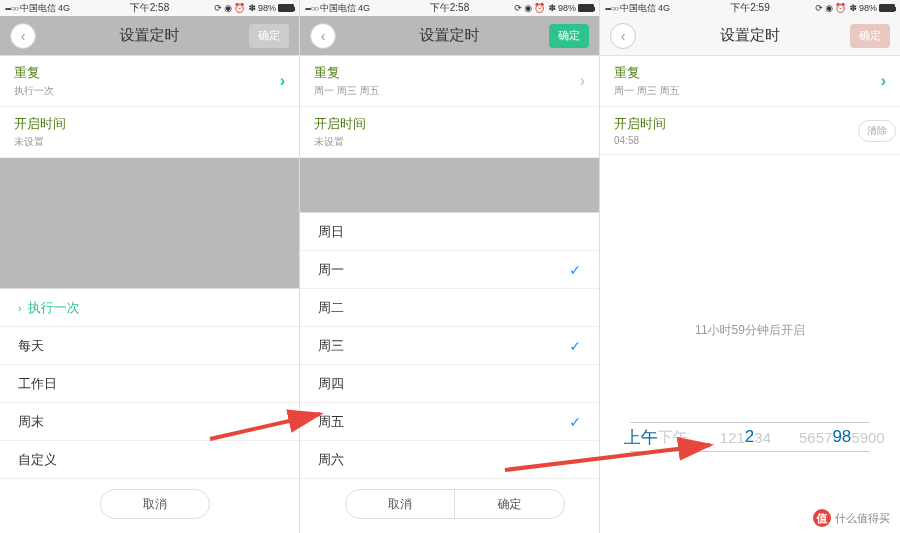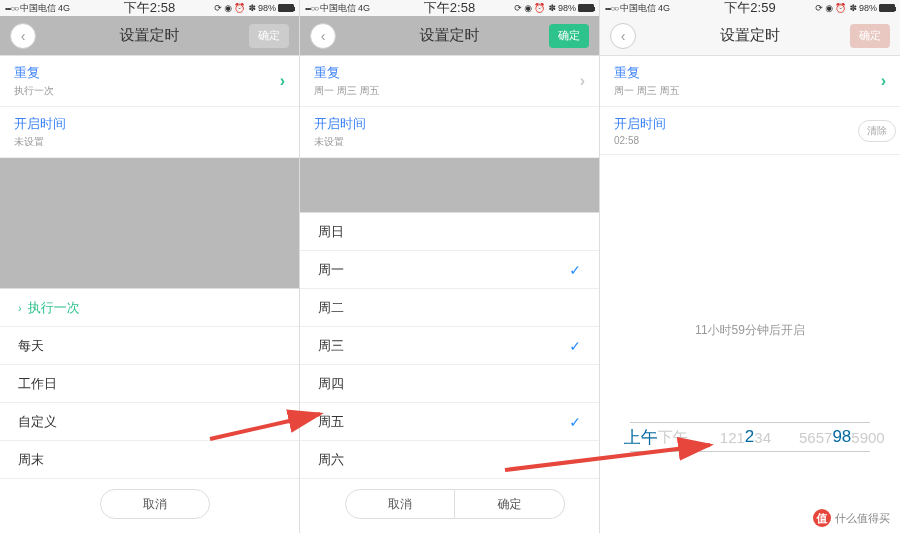--- a/index.html
+++ b/index.html
@@ -32,21 +32,21 @@
       display: flex;
       align-items: center;
       justify-content: space-between;
       padding: 0 5px;
       font-size: 9px;
       color: #333;
       background: #f7f7f7;
     }
     .sb-left, .sb-right { display: flex; align-items: center; gap: 2px; }
     .sb-dots { letter-spacing: -1px; font-size: 8px; }
-    .sb-center { position: absolute; left: 50%; transform: translateX(-50%); font-size: 13px; }
+    .sb-center { position: absolute; left: 50%; transform: translateX(-50%); font-size: 10px; }
     .battery-icon {
       width: 16px; height: 8px; border: 1px solid #333; border-radius: 1px;
       position: relative; display: inline-block;
     }
     .battery-icon::after {
       content: ''; position: absolute; right: -2px; top: 2px;
       width: 1px; height: 4px; background: #333;
     }
     .battery-fill { position: absolute; left: 0; top: 0; bottom: 0; width: 98%; background: #333; }
 
@@ -85,21 +85,21 @@
     }
     .row {
       padding: 8px 14px;
       border-bottom: 1px solid #eee;
       display: flex;
       align-items: center;
       justify-content: space-between;
       min-height: 44px;
     }
     .row-stack { flex-direction: column; align-items: flex-start; justify-content: center; position: relative; }
-    .row-title { font-size: 13px; color: #3b82f6; }
+    .row-title { font-size: 13px; color: #4d7c0f; }
     .row-sub { font-size: 10px; color: #999; margin-top: 2px; }
     .chev-right {
       position: absolute; right: 14px; top: 50%; transform: translateY(-50%);
       color: #2ec28c; font-size: 16px; font-weight: bold;
     }
     .chev-gray { color: #ccc; }
     .clear-btn {
       position: absolute; right: 4px; top: 50%; transform: translateY(-50%);
       width: 38px; height: 22px; border: 1px solid #ddd; border-radius: 11px;
       display: flex; align-items: center; justify-content: center;
@@ -238,24 +238,24 @@
       <div class="sheet-row sel">
         <span><span class="lead-chev">›</span><span>执行一次</span></span>
       </div>
       <div class="sheet-row">
           <span>每天</span>
         </div>
       <div class="sheet-row">
           <span>工作日</span>
         </div>
       <div class="sheet-row">
+          <span>周末</span>
+        </div>
+      <div class="sheet-row">
           <span>自定义</span>
-        </div>
-      <div class="sheet-row">
-          <span>周末</span>
         </div>
       <div class="sheet-btns">
         <div class="pill-btn">
             <span>取消</span>
           </div>
       </div>
     </div>
   </div>
 
   <div class="screen">
@@ -359,21 +359,21 @@
         </div>
     </div>
     <div class="list">
       <div class="row row-stack">
         <div class="row-title">重复</div>
         <div class="row-sub">周一 周三 周五</div>
         <div class="chev-right">›</div>
       </div>
       <div class="row row-stack">
         <div class="row-title">开启时间</div>
-        <div class="row-sub">02:58</div>
+        <div class="row-sub">04:58</div>
         <div class="clear-btn">
             <span>清除</span>
           </div>
       </div>
     </div>
 
     <div class="picker-wrap">
       <div class="picker-hint">11小时59分钟后开启</div>
       <div class="picker">
         <div class="picker-col">

